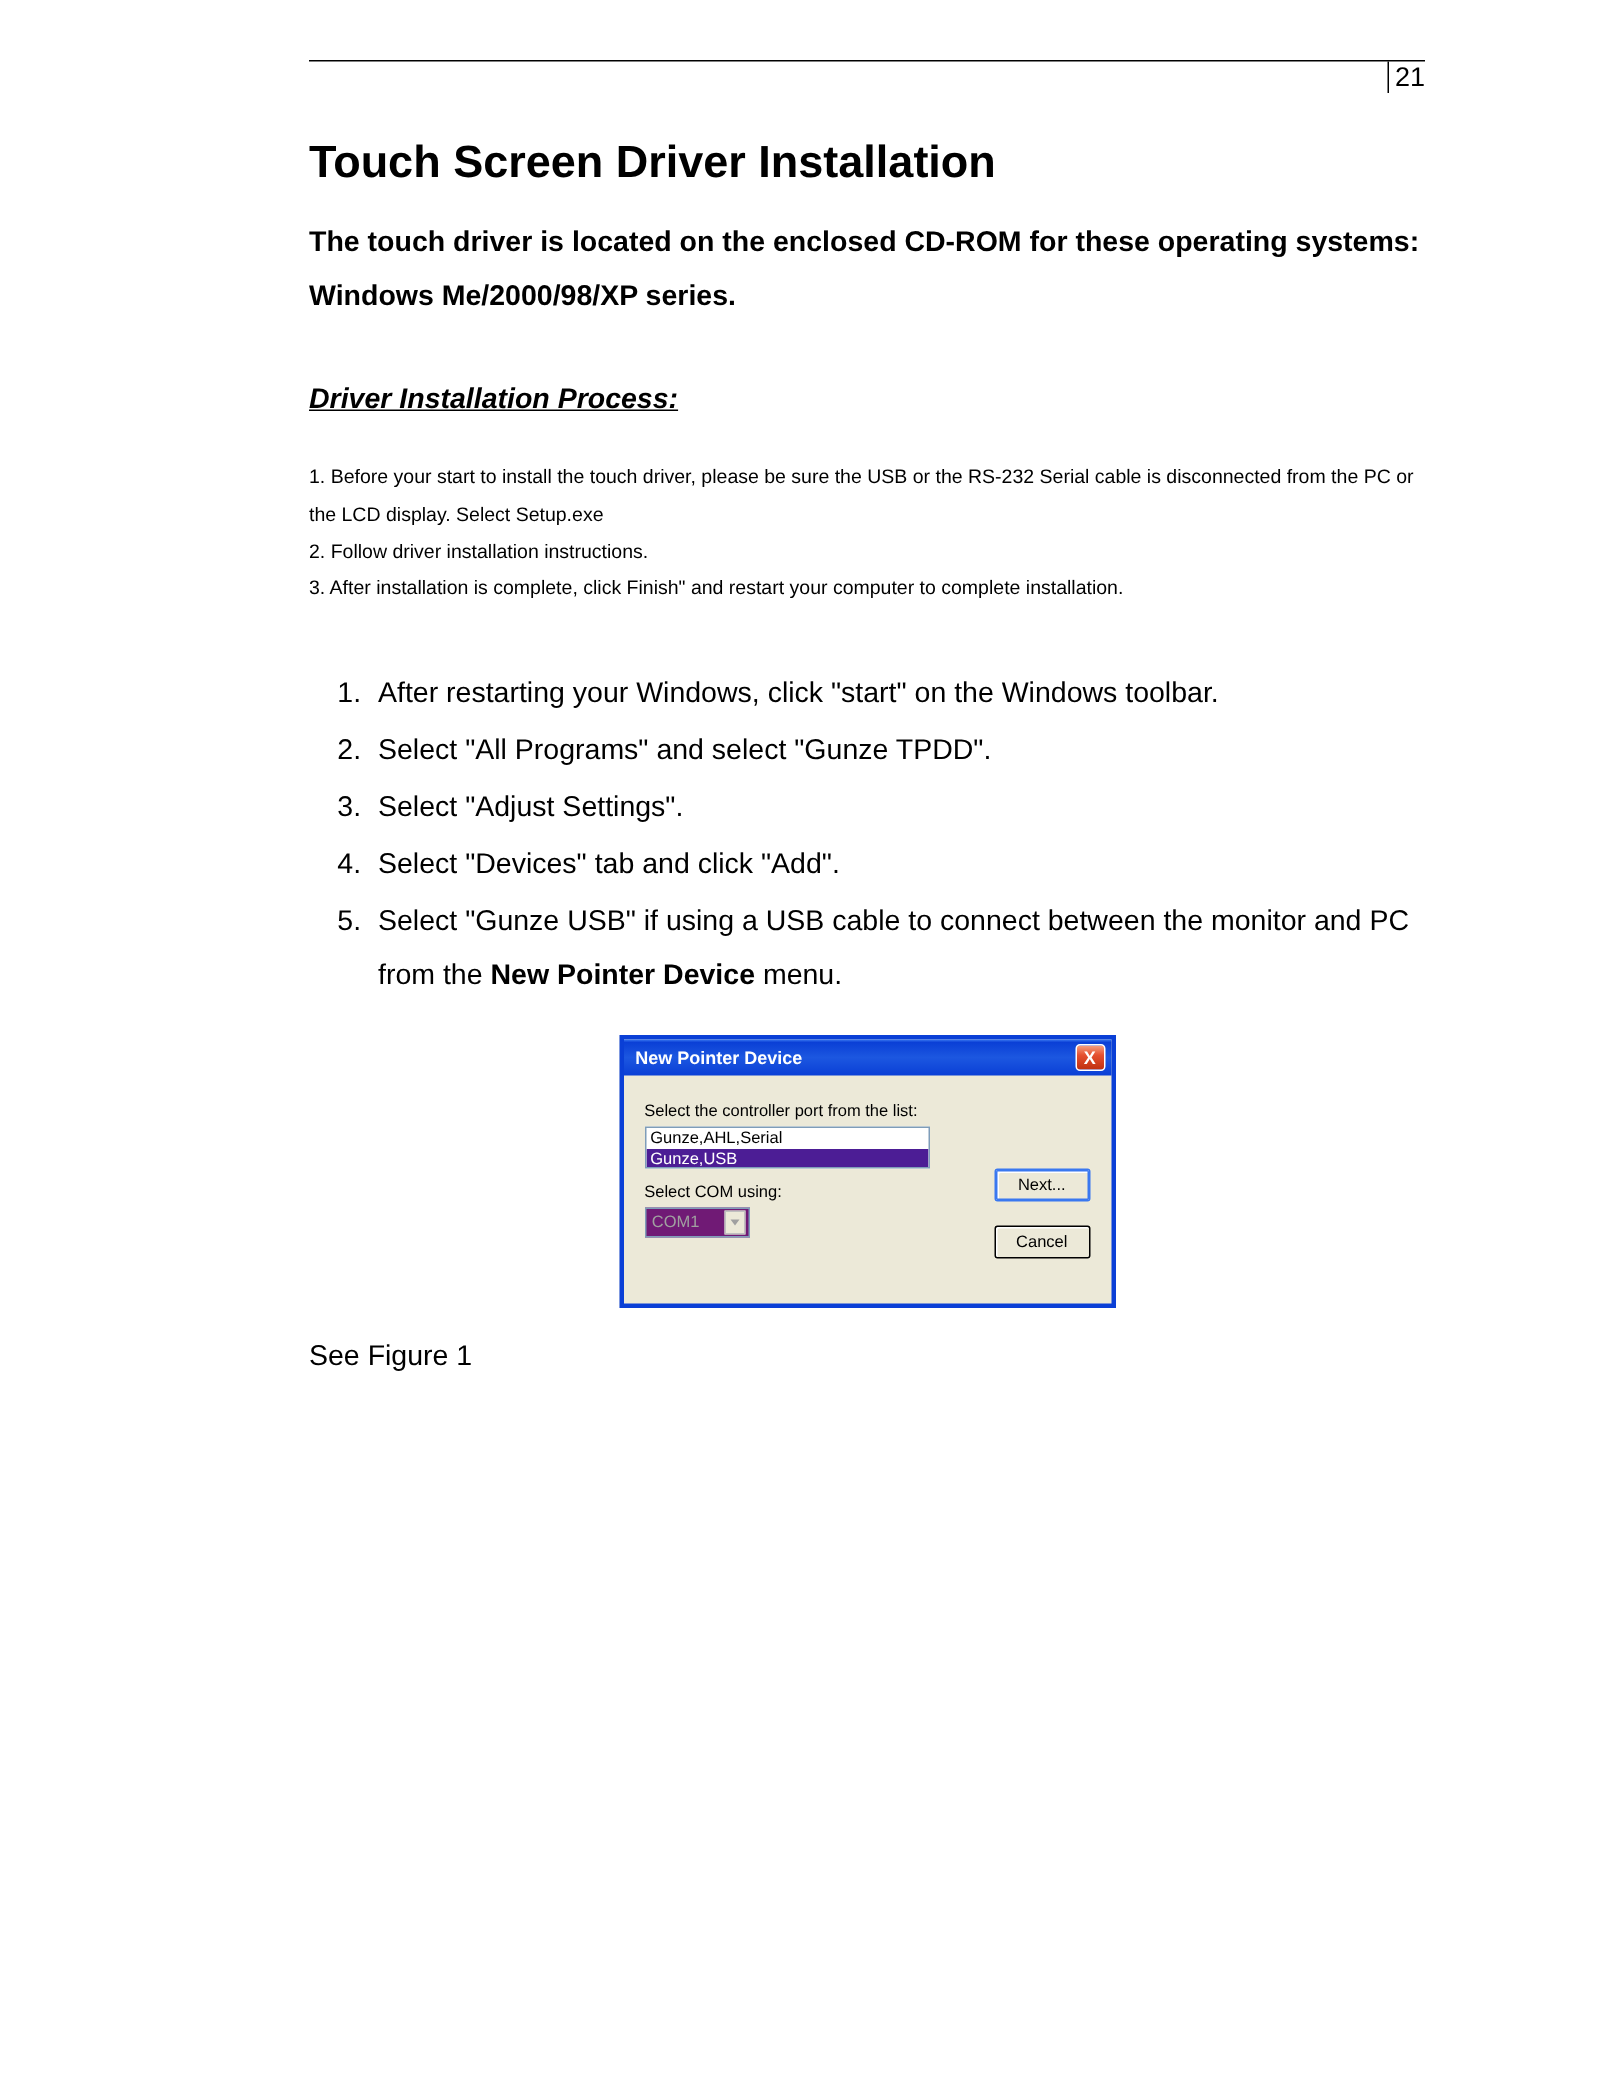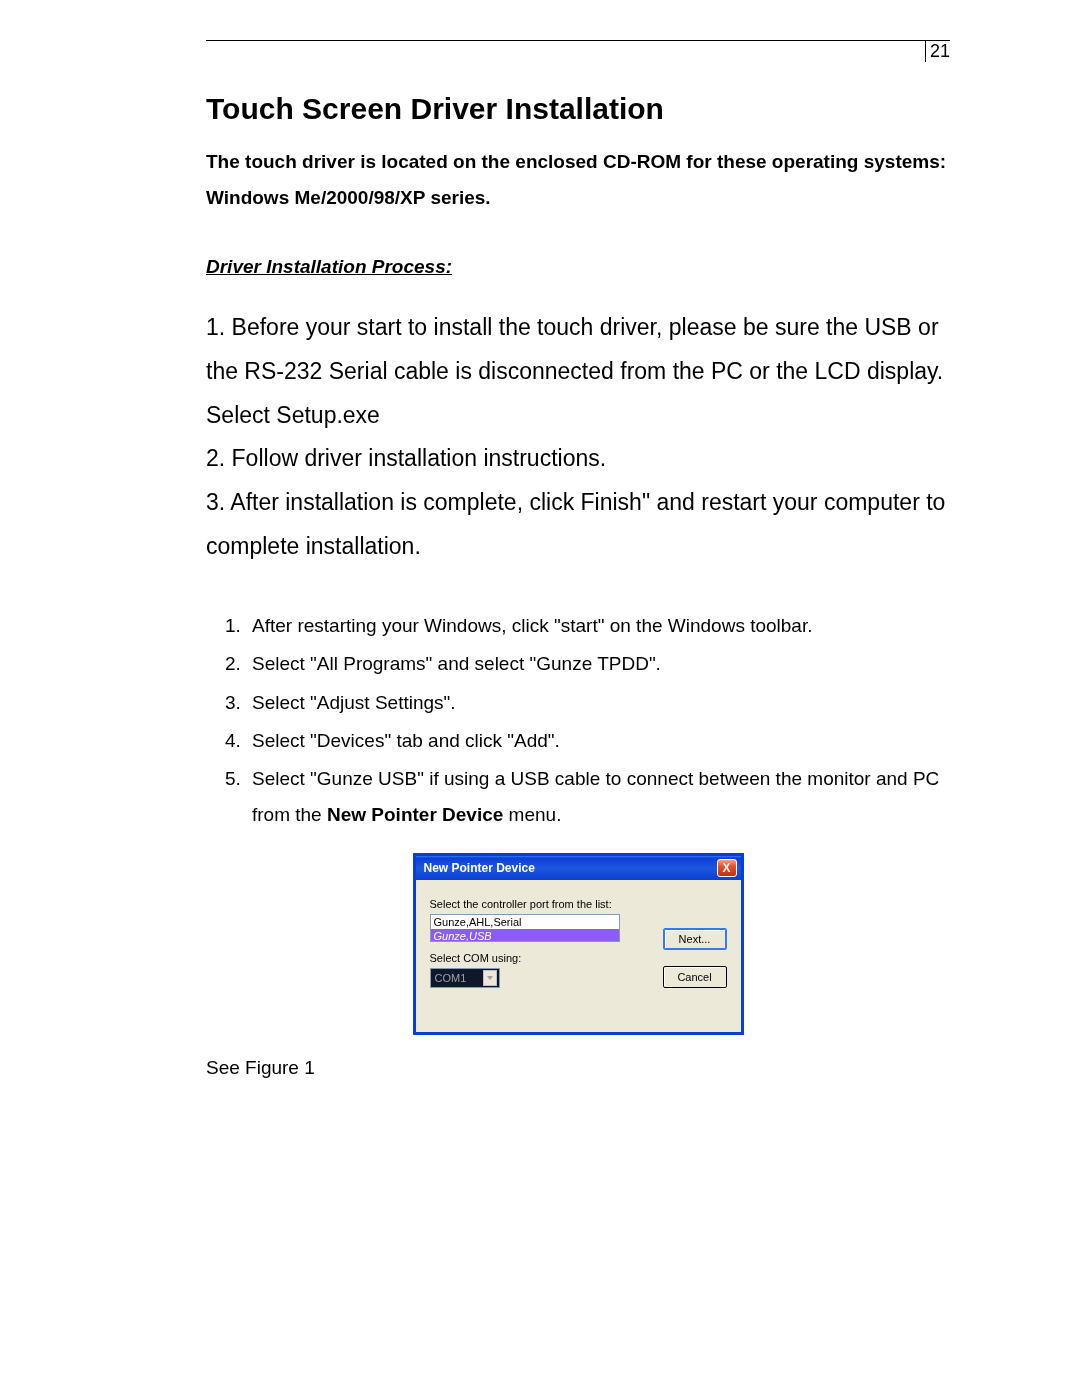--- a/index.html
+++ b/index.html
@@ -40,21 +40,21 @@
     font-weight: bold;
   }
   h2 {
     font-size: 19px;
     font-weight: bold;
     font-style: italic;
     text-decoration: underline;
     margin: 30px 0 28px 0;
   }
   .plist {
-    font-size: 23px;
+    font-size: 13px;
     line-height: 1.9;
     margin-bottom: 40px;
   }
   ol.numbered {
     font-size: 19px;
     line-height: 1.9;
     padding-left: 40px;
     margin: 0 0 20px 0;
   }
   ol.numbered li {
@@ -121,33 +121,32 @@
     box-sizing: border-box;
     margin-bottom: 10px;
   }
   .dlg-listitem {
     font-size: 11px;
     padding: 0 3px;
     line-height: 14px;
     white-space: nowrap;
   }
   .dlg-listitem.selected {
-    background: #8b5cf6;
+    background: #4c1d95;
     color: #ffffff;
-    font-style: italic;
   }
   .dlg-comlabel {
     font-size: 11px;
     margin-bottom: 4px;
   }
   .dlg-combo {
     width: 70px;
     height: 20px;
     border: 1px solid #7f9db9;
-    background: #0f172a;
+    background: #701a75;
     display: flex;
     align-items: center;
     justify-content: space-between;
     padding: 0 2px 0 4px;
     color: #a0a0a0;
     font-size: 11px;
     box-sizing: border-box;
   }
   .dlg-combo-arrow {
     width: 14px;
@@ -159,21 +158,21 @@
   }
   .dlg-combo-arrow::after{
     content:"";
     border-left:3px solid transparent;
     border-right:3px solid transparent;
     border-top:4px solid #a0a0a0;
   }
   .dlg-buttons {
     position: absolute;
     right: 14px;
-    top: 48px;
+    top: 62px;
     display: flex;
     flex-direction: column;
     gap: 16px;
   }
   .dlg-btn {
     width: 64px;
     height: 22px;
     background: #ece9d8;
     border: 1px solid #000000;
     border-radius: 2px;

